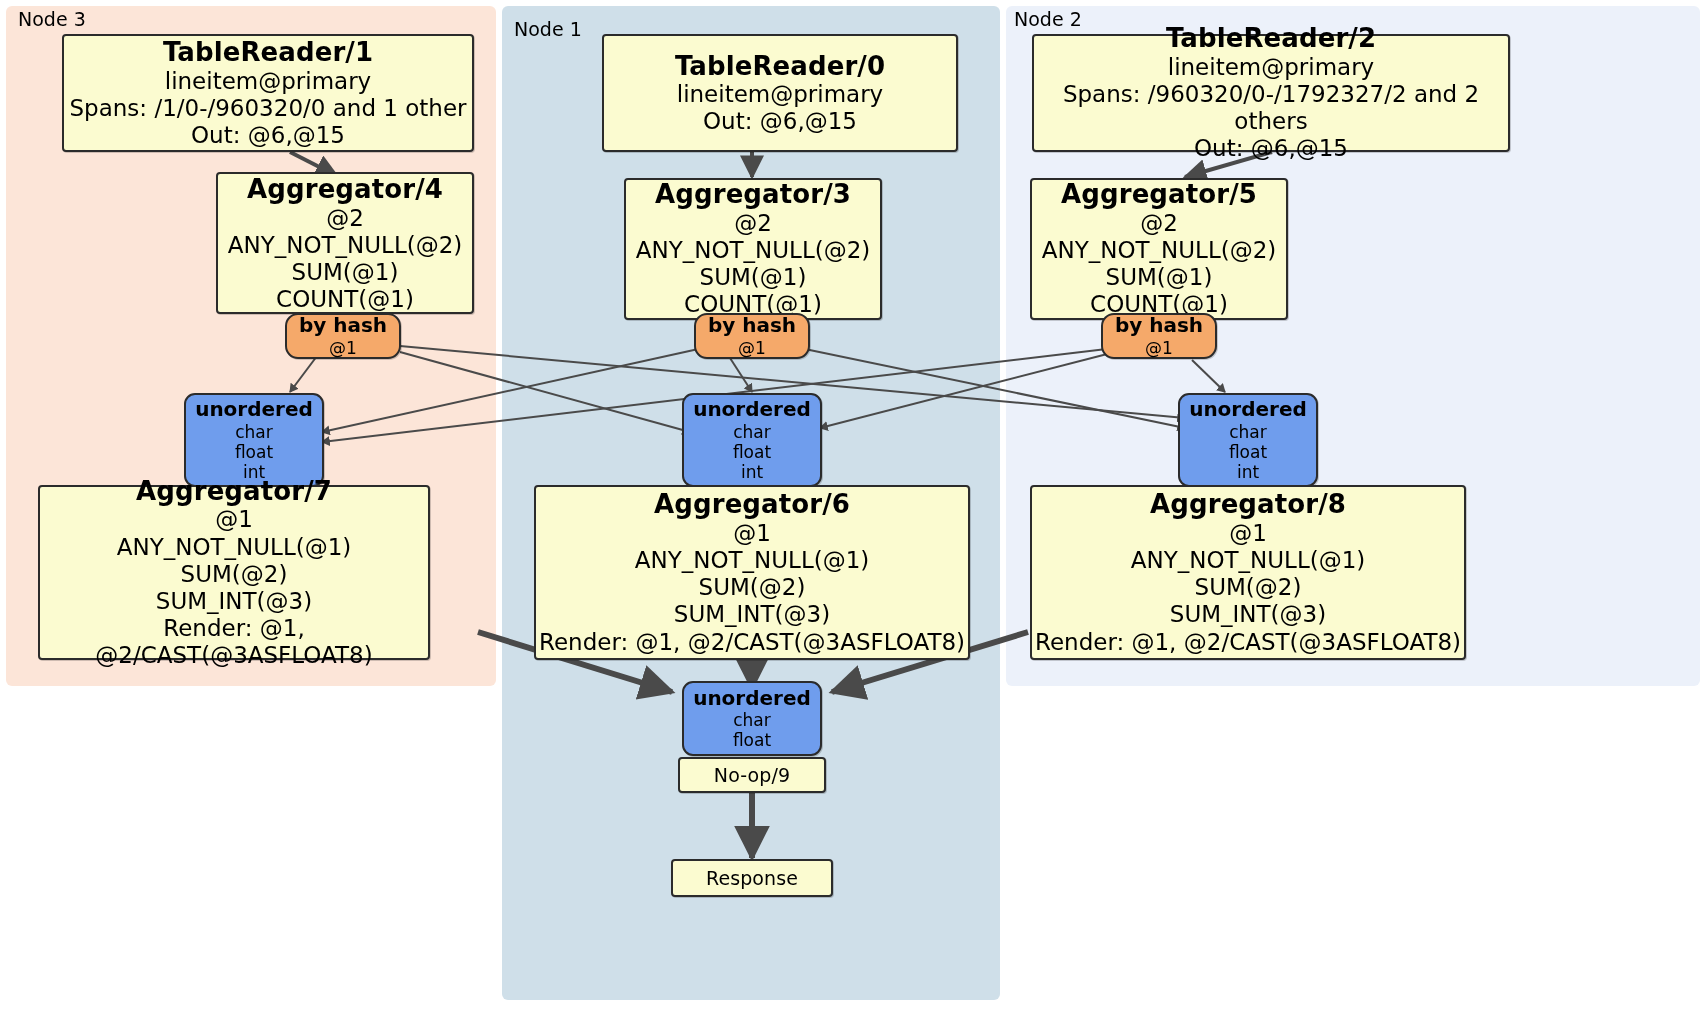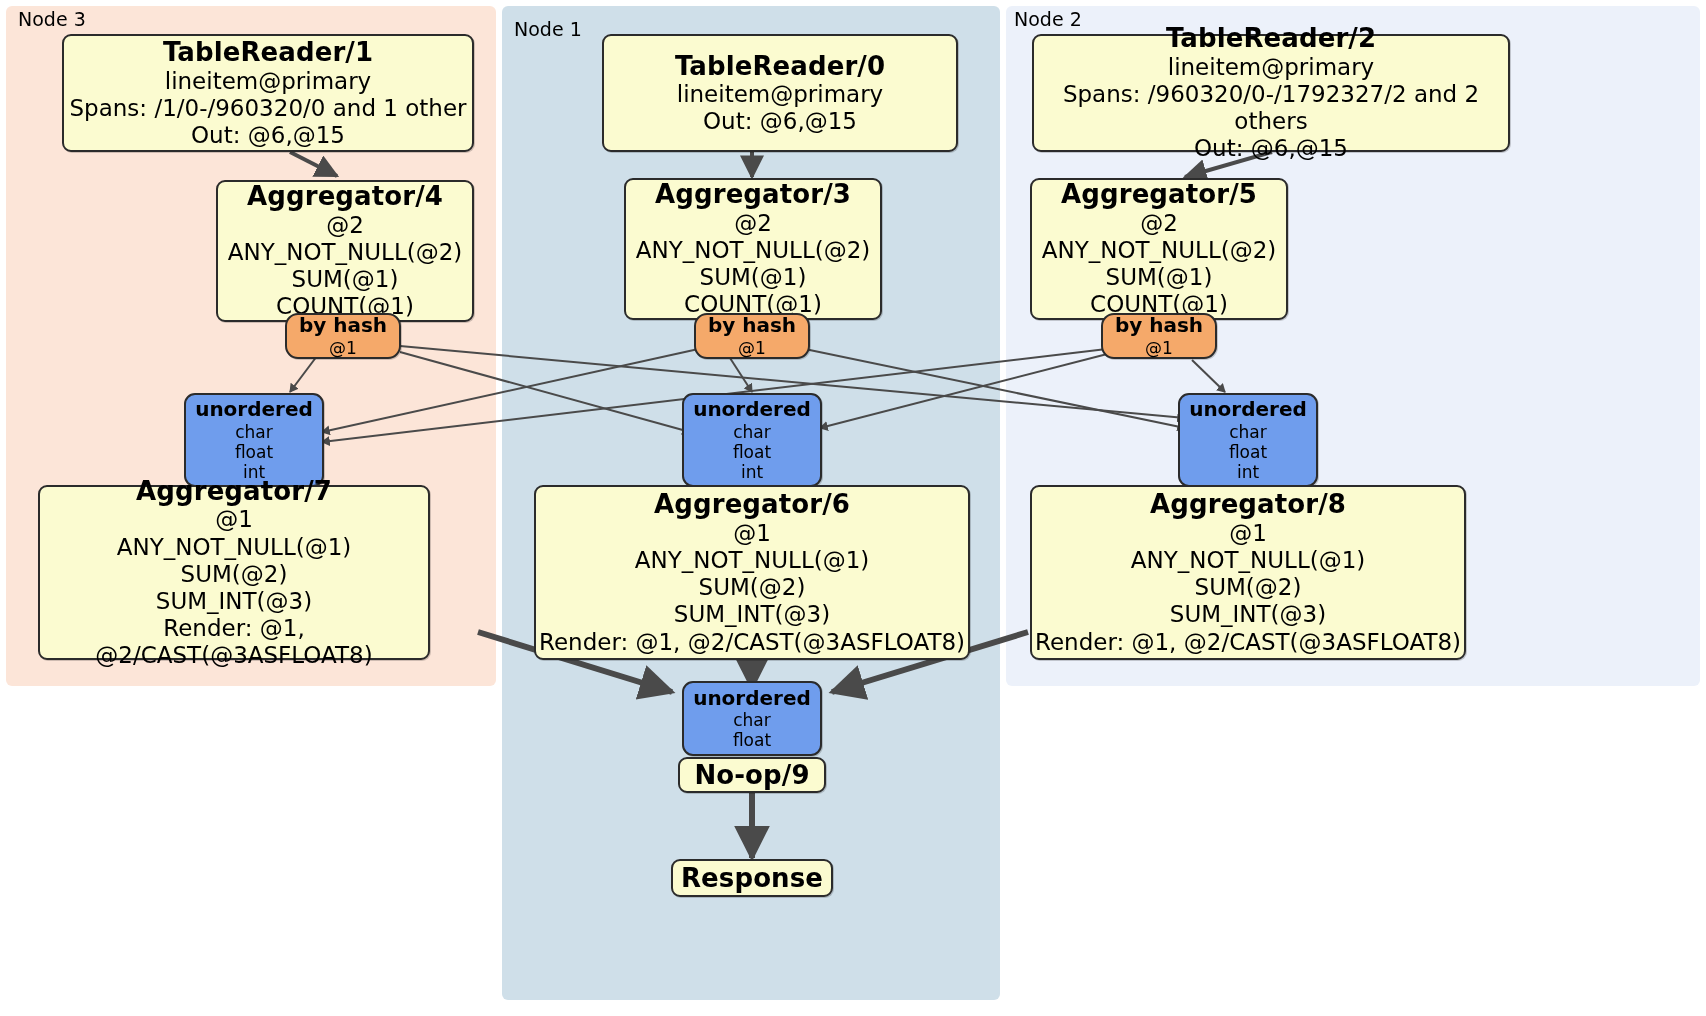--- a/index.html
+++ b/index.html
@@ -18,41 +18,41 @@
     white-space:nowrap;
   }
 
   
   .box{
     position:absolute;box-sizing:border-box;
     display:flex;flex-direction:column;align-items:center;justify-content:center;
     text-align:center;line-height:1.18;
   }
   .proc{
-    background:#fbfbd0;border:2px solid #2b2b2b;border-radius:9px;
+    background:#fbfbd0;border:2px solid #2b2b2b;border-radius:4px;
     box-shadow:1px 1px 0 rgba(0,0,0,.18);
   }
   .proc .ttl{font-weight:bold;font-size:26px;letter-spacing:.1px;color:#000;}
   .proc .ln{font-size:23px;color:#000;}
 
   .router{
     background:#f5a96a;border:2px solid #2b2b2b;border-radius:13px;
     box-shadow:1px 1px 0 rgba(0,0,0,.18);
   }
   .router .ttl{font-weight:bold;font-size:20px;color:#000;}
   .router .ln{font-size:17px;color:#000;}
 
   .sync{
     background:#6f9ded;border:2px solid #2b2b2b;border-radius:11px;
     box-shadow:1px 1px 0 rgba(0,0,0,.18);
   }
   .sync .ttl{font-weight:bold;font-size:20px;color:#000;}
   .sync .ln{font-size:17px;color:#000;}
 
-  .small-proc .ttl{font-weight:bold;font-size:26px;color:#000;}
+  .small-proc .ttl{font-weight:normal;font-size:19px;color:#000;}
 
   svg#edges{position:absolute;left:0;top:0;width:1706px;height:1016px;
             pointer-events:none;}
   .thin{stroke:#4a4a4a;stroke-width:2;fill:none;}
   .thick{stroke:#4a4a4a;stroke-width:6;fill:none;}
   .med{stroke:#4a4a4a;stroke-width:4;fill:none;}
 </style>
 </head>
 <body>
 
@@ -112,21 +112,21 @@
     <div class="ln">Out: @6,@15</div>
   </div>
 
   <div class="box proc" style="left:1032px;top:34px;width:478px;height:118px;">
     <div class="ttl">TableReader/2</div>
     <div class="ln">lineitem@primary</div>
     <div class="ln">Spans: /960320/0-/1792327/2 and 2 others</div>
     <div class="ln">Out: @6,@15</div>
   </div>
 
-  <div class="box proc" style="left:216px;top:180px;width:258px;height:142px;">
+  <div class="box proc" style="left:216px;top:172px;width:258px;height:142px;justify-content:space-between;">
     <div class="ttl">Aggregator/4</div>
     <div class="ln">@2</div>
     <div class="ln">ANY_NOT_NULL(@2)</div>
     <div class="ln">SUM(@1)</div>
     <div class="ln">COUNT(@1)</div>
   </div>
 
   <div class="box proc" style="left:624px;top:178px;width:258px;height:142px;justify-content:flex-end;">
     <div class="ttl">Aggregator/3</div>
     <div class="ln">@2</div>

